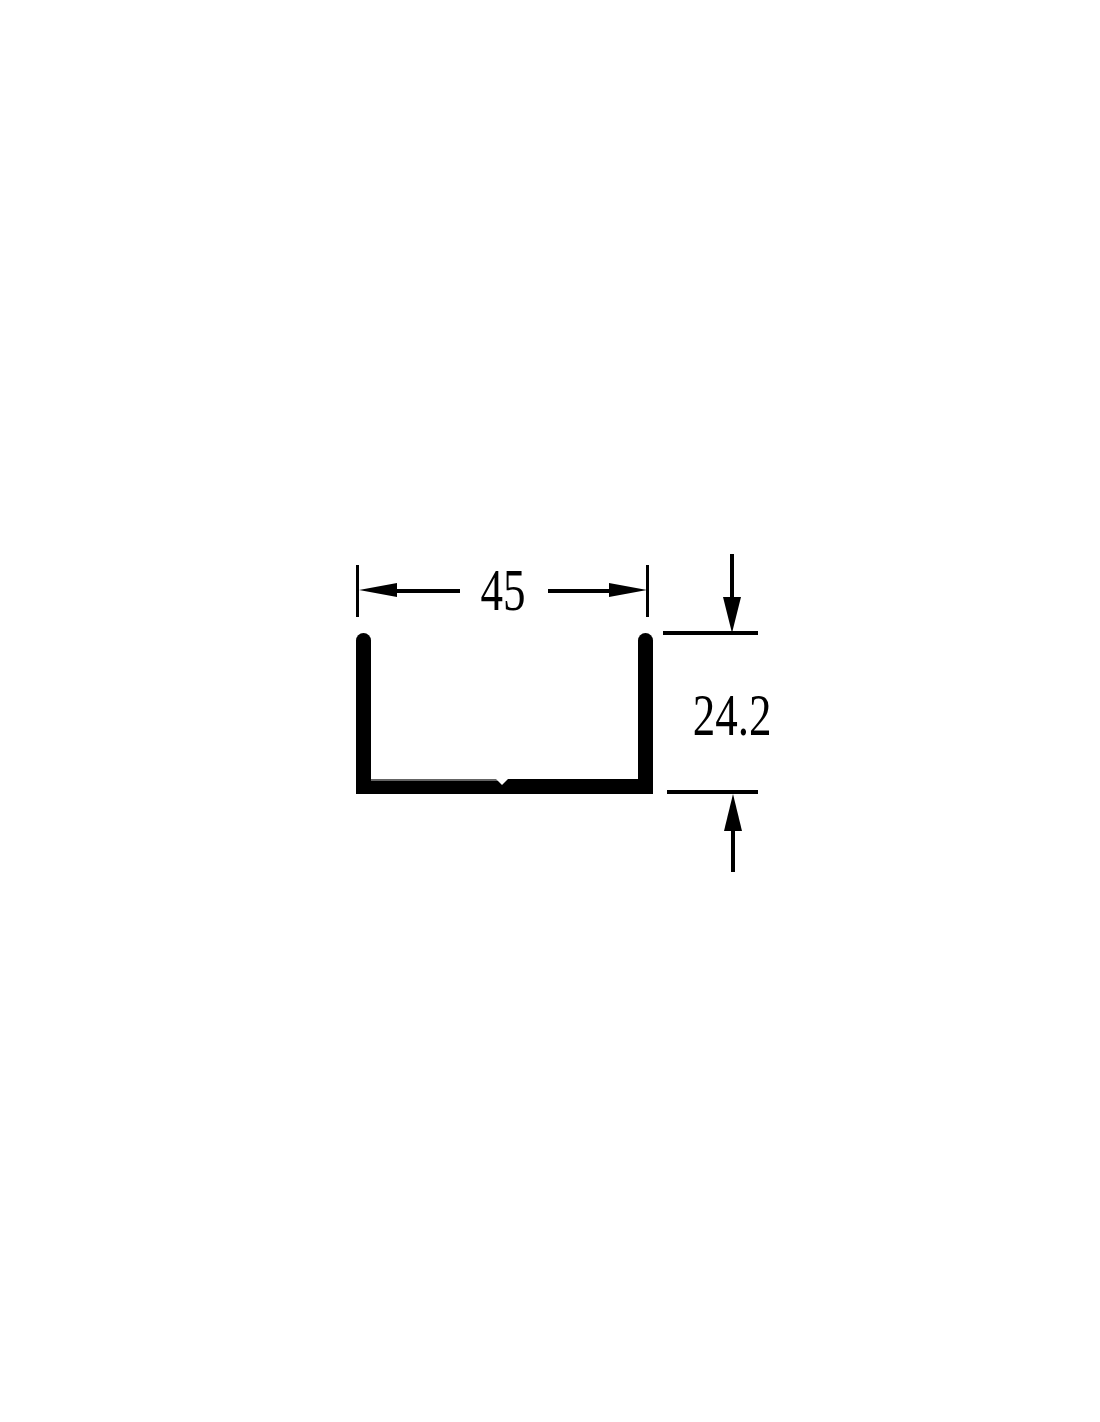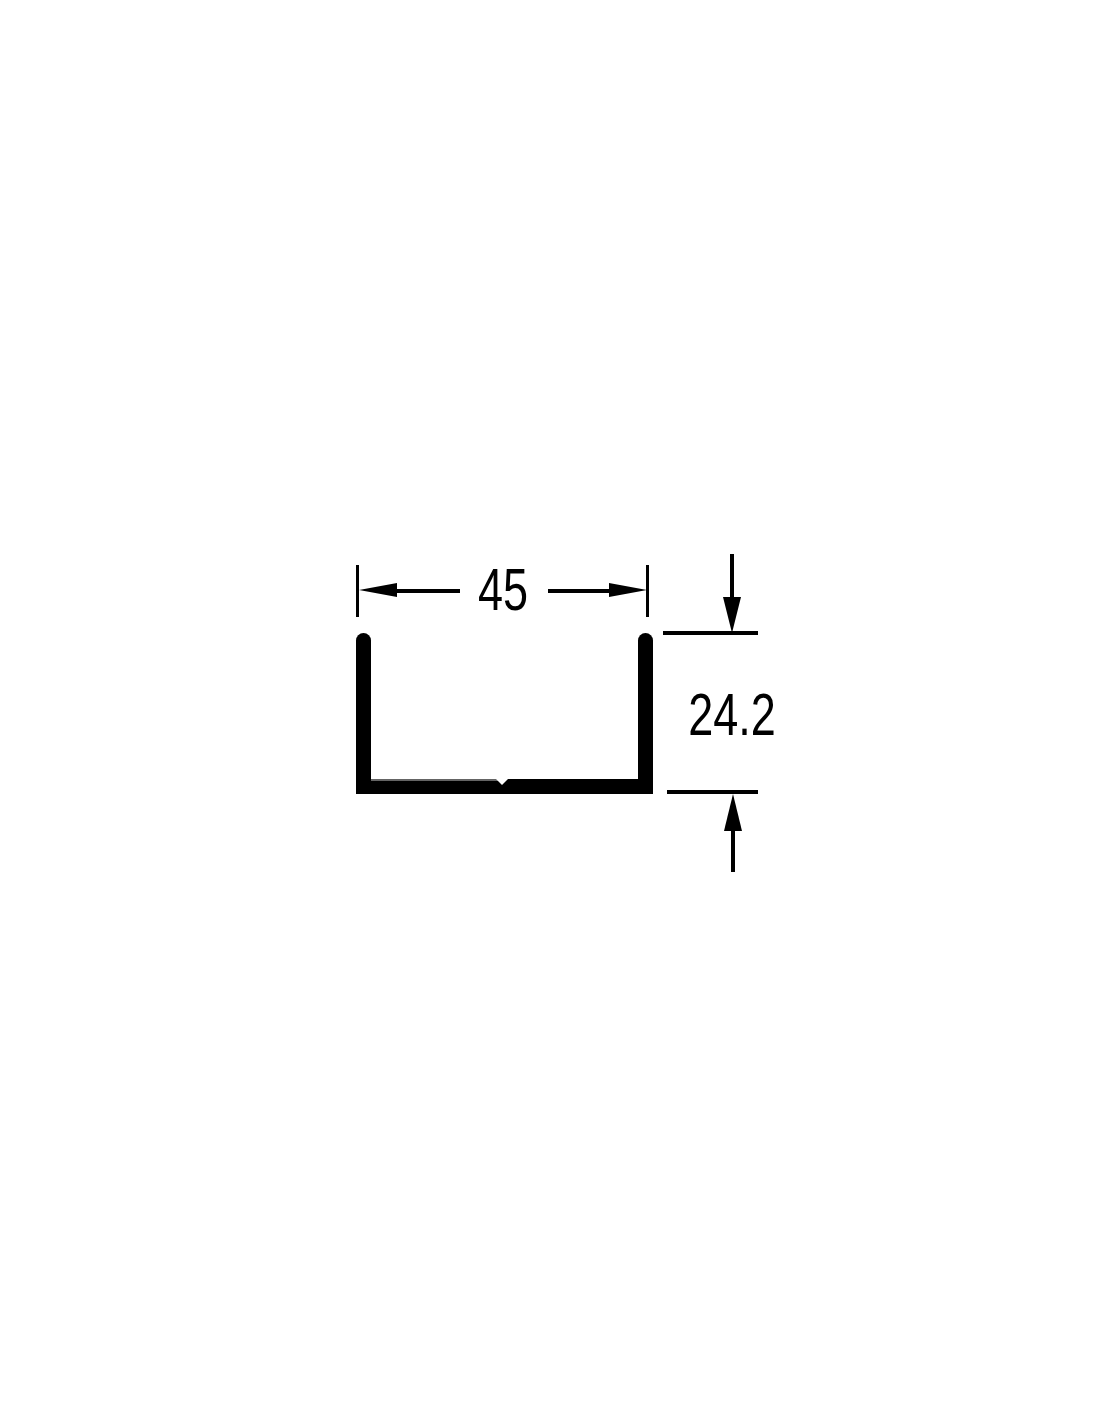--- a/index.html
+++ b/index.html
@@ -6,21 +6,21 @@
     margin: 0;
     padding: 0;
     background: #ffffff;
   }
   .canvas {
     position: relative;
     width: 1100px;
     height: 1422px;
     background: #ffffff;
     overflow: hidden;
-    font-family: Liberation Sans, sans-serif;
+    font-family: Liberation Serif, serif;
   }
   .abs { position: absolute; }
   .ink { background: #000000; }
 
   
   .dim-label {
     position: absolute;
     color: #000000;
     font-size: 60px;
     line-height: 1;

